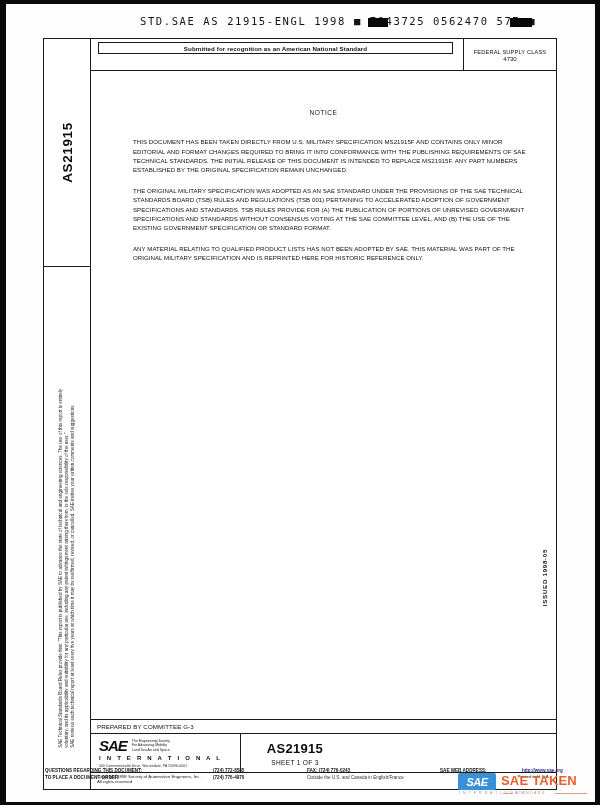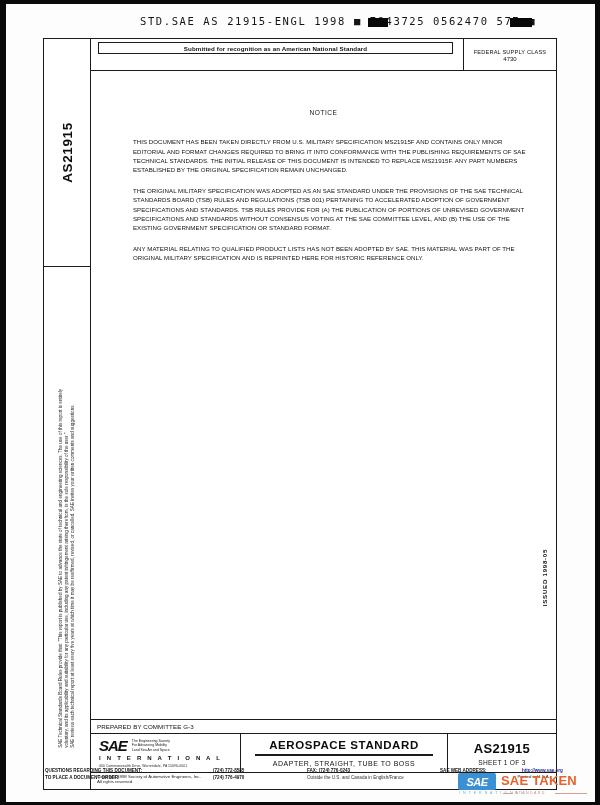--- a/index.html
+++ b/index.html
@@ -521,25 +521,20 @@
               <div id="sae-tagline">
                 <span>The Engineering Society</span>
                 <span>For Advancing Mobility</span>
                 <span>Land Sea Air and Space</span>
               </div>
             </div>
             <div id="sae-international">I N T E R N A T I O N A L</div>
             <div id="sae-address">400 Commonwealth Drive, Warrendale, PA 15096-0001</div>
           </div>
 
-          <div id="tb-title-cell">
-            <div id="doc-type">AEROSPACE STANDARD</div>
-            <div id="title-rule"></div>
-            <div id="doc-subject">ADAPTER, STRAIGHT, TUBE TO BOSS</div>
-          </div>
 
           <div id="tb-number-cell">
             <div id="doc-number">AS21915</div>
             <div id="sheet-info">SHEET 1 OF 3</div>
           </div>
 
         </div>
 
         <div id="tb-footer">
           <div id="copyright-line1">Copyright 1998 Society of Automotive Engineers, Inc.</div>

